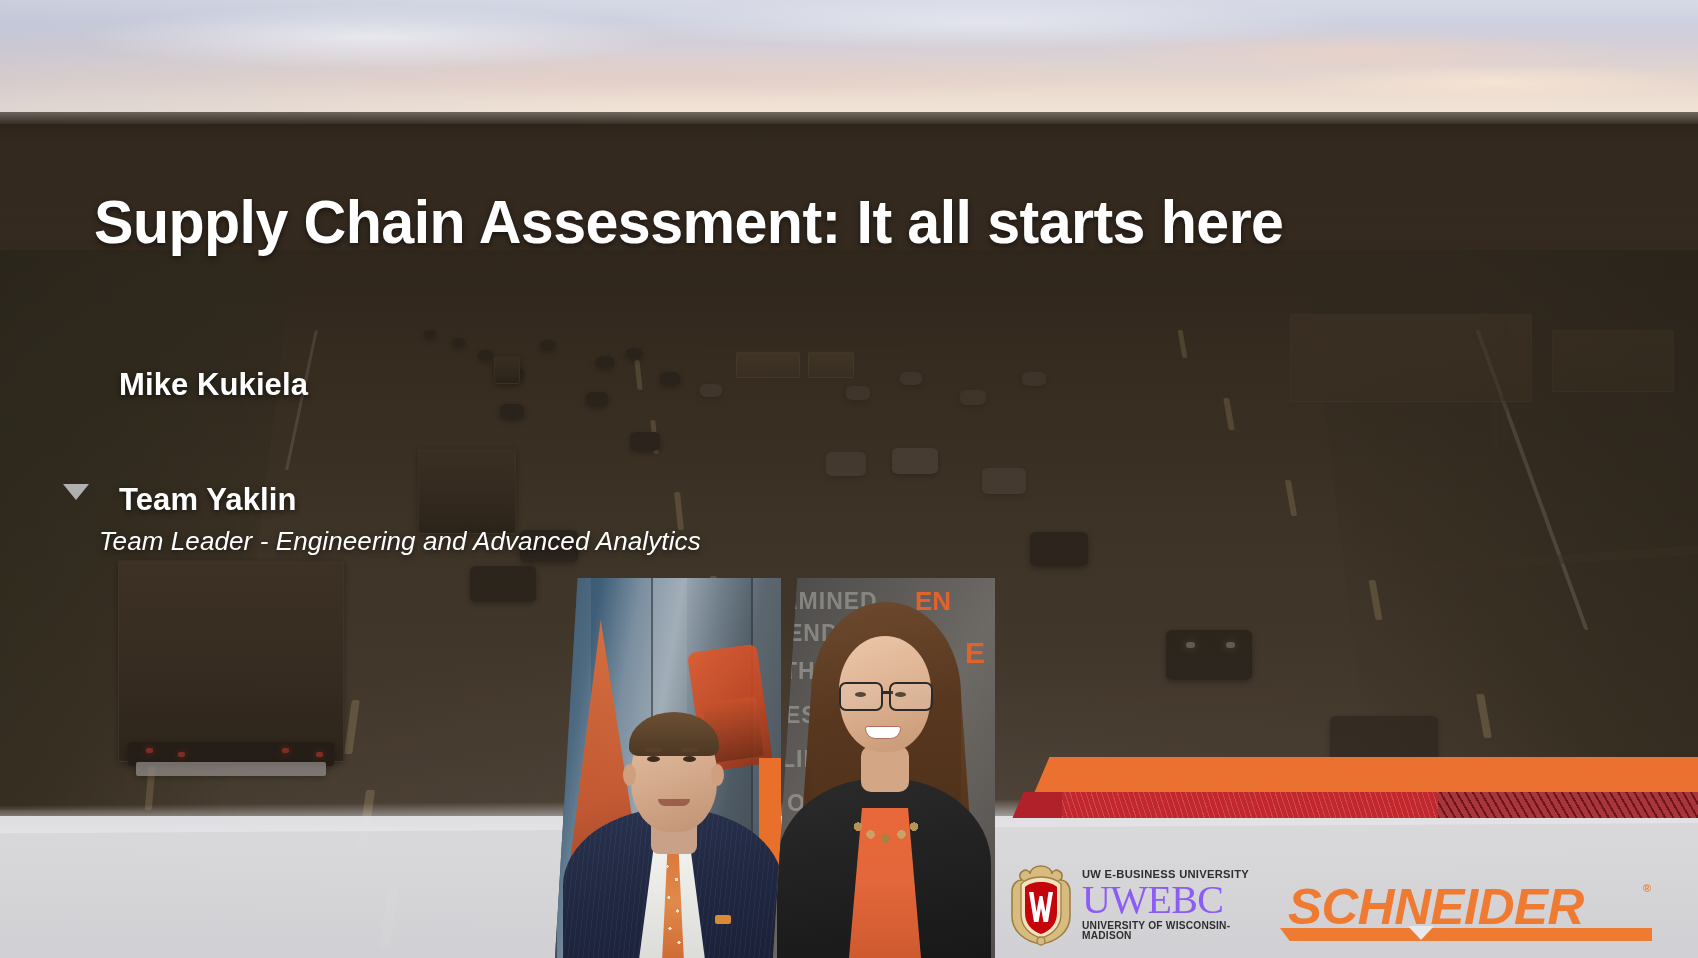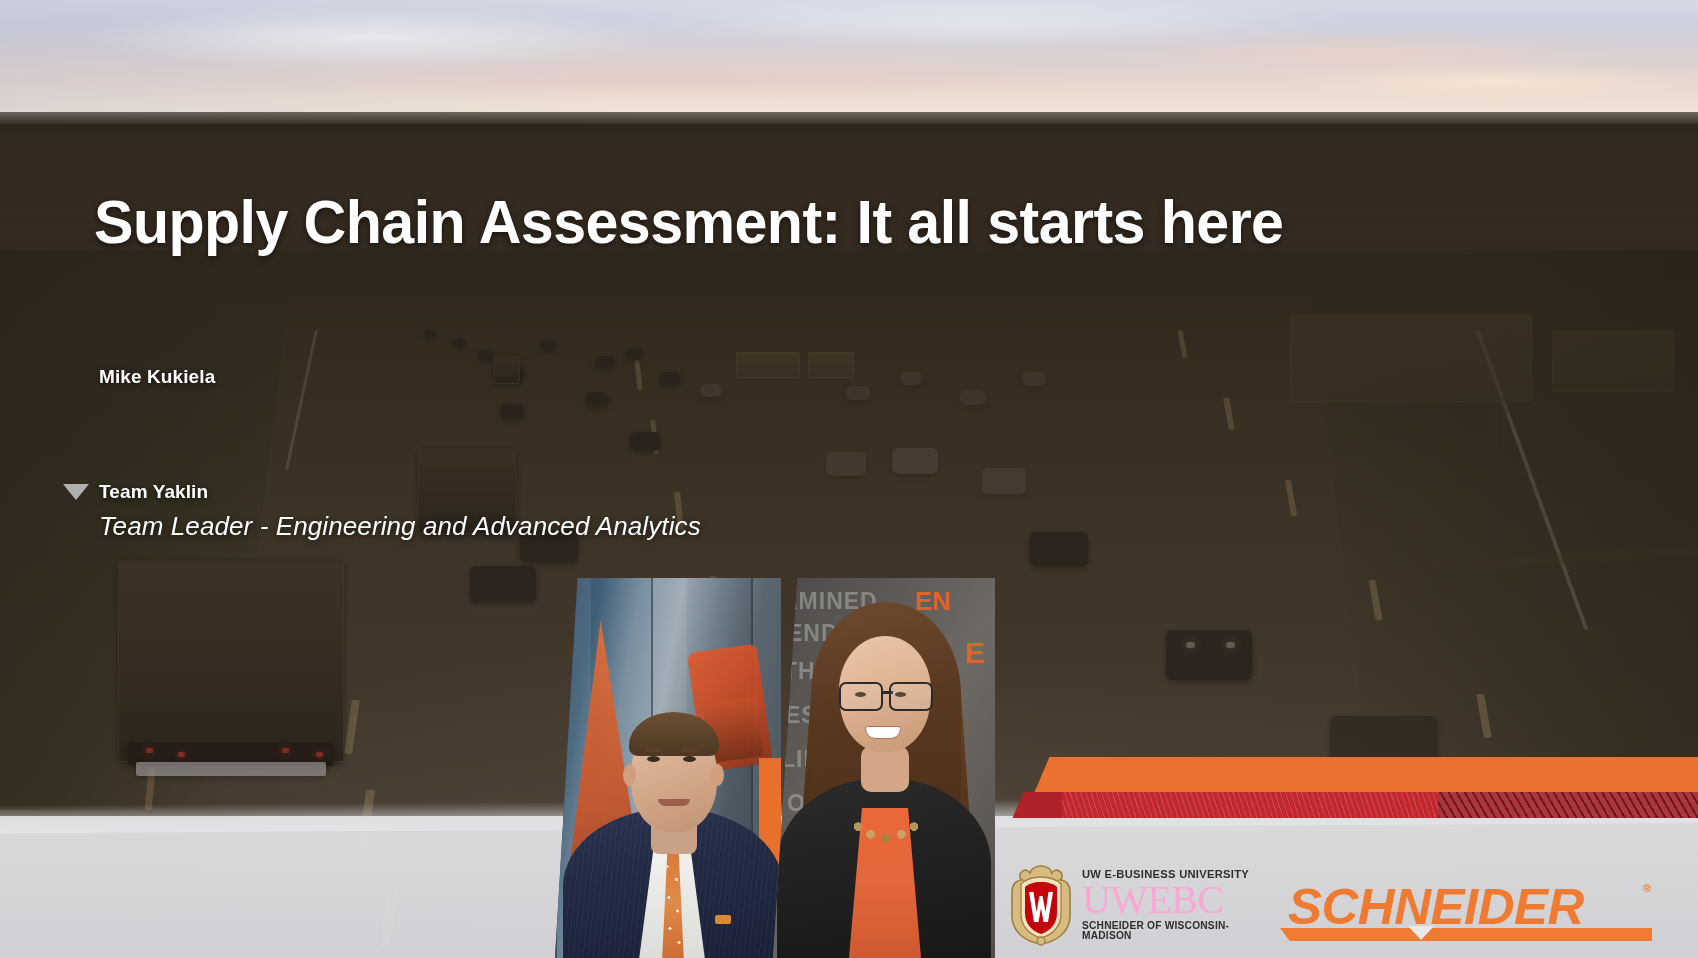--- a/index.html
+++ b/index.html
@@ -292,25 +292,26 @@
 
   .presenter-block {
     position: absolute;
     color: #ffffff;
     text-shadow: 0 2px 6px rgba(0,0,0,.6);
   }
   .presenter-1 { left: 99px; top: 365px; }
   .presenter-2 { left: 99px; top: 480px; }
 
   .presenter-name {
-    font-size: 19px;
+    font-size: 31px;
     font-weight: bold;
     letter-spacing: .1px;
     line-height: 1.3;
     margin-bottom: 5px;
+    margin-left: 20px;
   }
   .presenter-role {
     font-size: 26px;
     font-style: italic;
     font-weight: normal;
     letter-spacing: .1px;
     line-height: 1.25;
   }
 
   
@@ -680,21 +681,21 @@
     font-size: 11.2px;
     font-weight: bold;
     letter-spacing: .28px;
     color: #2e2e2e;
     margin-bottom: 1px;
   }
   .uwebc-main {
     font-family: "Liberation Serif", serif;
     font-size: 40px;
     font-weight: normal;
-    color: #f9a8d4;
+    color: #8b5cf6;
     letter-spacing: -0.6px;
     line-height: .96;
   }
   .uwebc-bot {
     font-size: 10.2px;
     font-weight: bold;
     letter-spacing: .22px;
     color: #2e2e2e;
     margin-top: 2px;
   }
@@ -921,21 +922,21 @@
 
         <path d="M21 28 L25.5 28 L28.5 48 L31.5 32 L34.5 32 L37.5 48 L40.5 28 L45 28
                  L40 58 L35.5 58 L33 44 L30.5 58 L26 58 Z" fill="#ffffff"></path>
 
         <circle cx="33" cy="77" r="4" fill="#d8bb7e" stroke="#9d7f43" stroke-width="1.3"></circle>
       </svg>
     </div>
     <div class="uwebc-words">
       <div class="uwebc-top">UW E-BUSINESS UNIVERSITY</div>
       <div class="uwebc-main">UWEBC</div>
-      <div class="uwebc-bot">SCHNEIDER OF WISCONSIN-MADISON</div>
+      <div class="uwebc-bot">UNIVERSITY OF WISCONSIN-MADISON</div>
     </div>
   </div>
 
   <div class="schneider-logo">
     <div class="schneider-word">SCHNEIDER</div>
     <div class="schneider-reg">®</div>
     <div class="schneider-bar"></div>
     <div class="schneider-notch"></div>
   </div>
 

